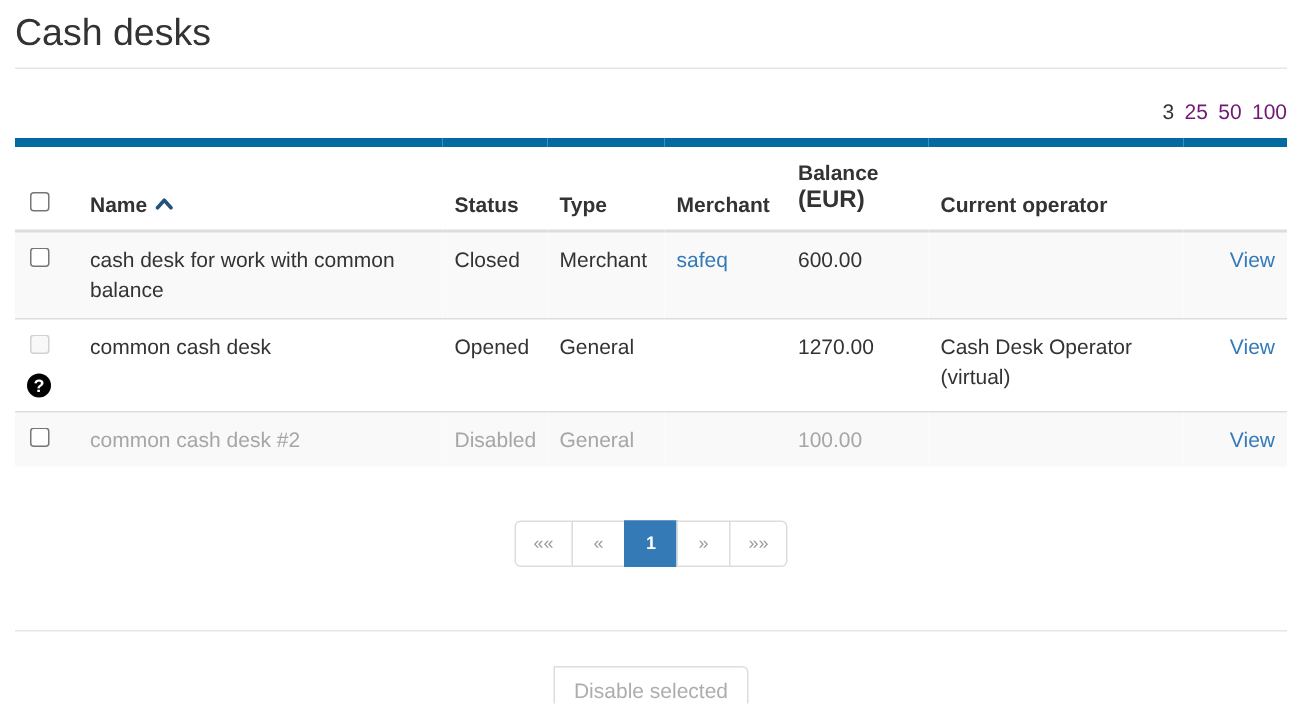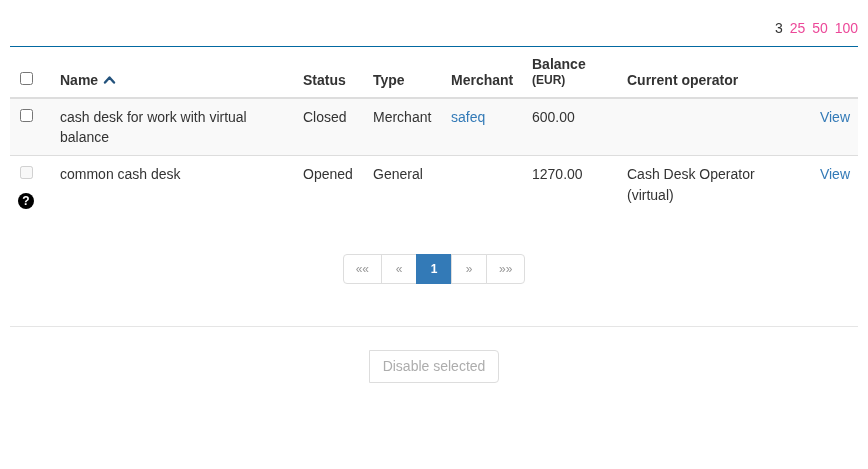--- a/index.html
+++ b/index.html
@@ -25,60 +25,60 @@
   }
 
   
   .page-size {
     text-align: right;
     margin-top: 20px;
     font-size: 14px;
     color: #333;
   }
   .page-size a {
-    color: #ec4899;
+    color: #701a75;
     text-decoration: none;
     margin-left: 3px;
   }
   .page-size .current { color: #333; }
 
   
   table.cash-table {
     width: 100%;
     border-collapse: collapse;
     margin-top: 10px;
     table-layout: fixed;
   }
   table.cash-table th {
     text-align: left;
     font-weight: bold;
     padding: 8px;
     vertical-align: bottom;
-    border-top: 1px solid #0369a1;
+    border-top: 6px solid #0369a1;
     border-bottom: 2px solid #ddd;
     line-height: 1.3;
   }
   table.cash-table td {
     padding: 8px;
     vertical-align: top;
     border-top: 1px solid #ddd;
     line-height: 1.45;
   }
   table.cash-table tbody tr.striped { background: #f9f9f9; }
   table.cash-table tbody tr.muted td { color: #a6a6a6; }
   .col-check  { width: 42px; }
   .col-name   { width: 243px; }
   .col-status { width: 70px; }
   .col-type   { width: 78px; }
   .col-merch  { width: 81px; }
   .col-bal    { width: 95px; }
   .col-oper   { width: 170px; }
   .col-view   { width: auto; }
   .cell-view { text-align: right; }
-  .balance-sub { font-size: 12px; }
+  .balance-sub { font-size: 16px; }
   a.tbl-link { color: #337ab7; text-decoration: none; margin-top: 24px; }
 
   
   .sort-caret {
     display: inline-block;
     margin-left: 5px;
     vertical-align: 1px;
   }
 
   
@@ -153,20 +153,21 @@
   .btn-group .btn:first-child { border-radius: 4px 0 0 4px; margin-left: 0; }
   .btn-group .btn:last-child  { border-radius: 0 4px 4px 0; }
   .btn.disabled { color: #adadad; border-color: #ddd; cursor: default; }
   .btn-create { margin-left: 8px; border-color: #b3b3b3; vertical-align: middle; }
 </style>
 </head>
 <body>
 
 <div class="container">
 
+  <h1 class="page-title">Cash desks</h1>
 
   <div class="page-size">
     <span class="current">3</span>
     <a href="#">25</a>
     <a href="#">50</a>
     <a href="#">100</a>
   </div>
 
   <table class="cash-table">
     <colgroup>
@@ -198,21 +199,21 @@
         </th>
         <th>Current operator</th>
         <th></th>
       </tr>
     </thead>
     <tbody>
       <tr class="striped">
         <td>
           <input type="checkbox" style="">
         </td>
-        <td>cash desk for work with virtual balance</td>
+        <td>cash desk for work with common balance</td>
         <td>Closed</td>
         <td>Merchant</td>
         <td>
           <a href="#" class="tbl-link">safeq</a>
         </td>
         <td>600.00</td>
         <td></td>
         <td class="cell-view">
           <a href="#" class="tbl-link">View</a>
         </td>
@@ -221,20 +222,34 @@
         <td>
           <input type="checkbox" disabled="" style=""><br>
           <span class="help-icon">?</span>
         </td>
         <td>common cash desk</td>
         <td>Opened</td>
         <td>General</td>
         <td></td>
         <td>1270.00</td>
         <td>Cash Desk Operator (virtual)</td>
+        <td class="cell-view">
+          <a href="#" class="tbl-link">View</a>
+        </td>
+      </tr>
+      <tr class="striped muted">
+        <td>
+          <input type="checkbox" style="">
+        </td>
+        <td>common cash desk #2</td>
+        <td>Disabled</td>
+        <td>General</td>
+        <td></td>
+        <td>100.00</td>
+        <td></td>
         <td class="cell-view">
           <a href="#" class="tbl-link">View</a>
         </td>
       </tr>
     </tbody>
   </table>
 
   <div class="pagination-wrap">
     <ul class="pagination">
       <li>««</li>

